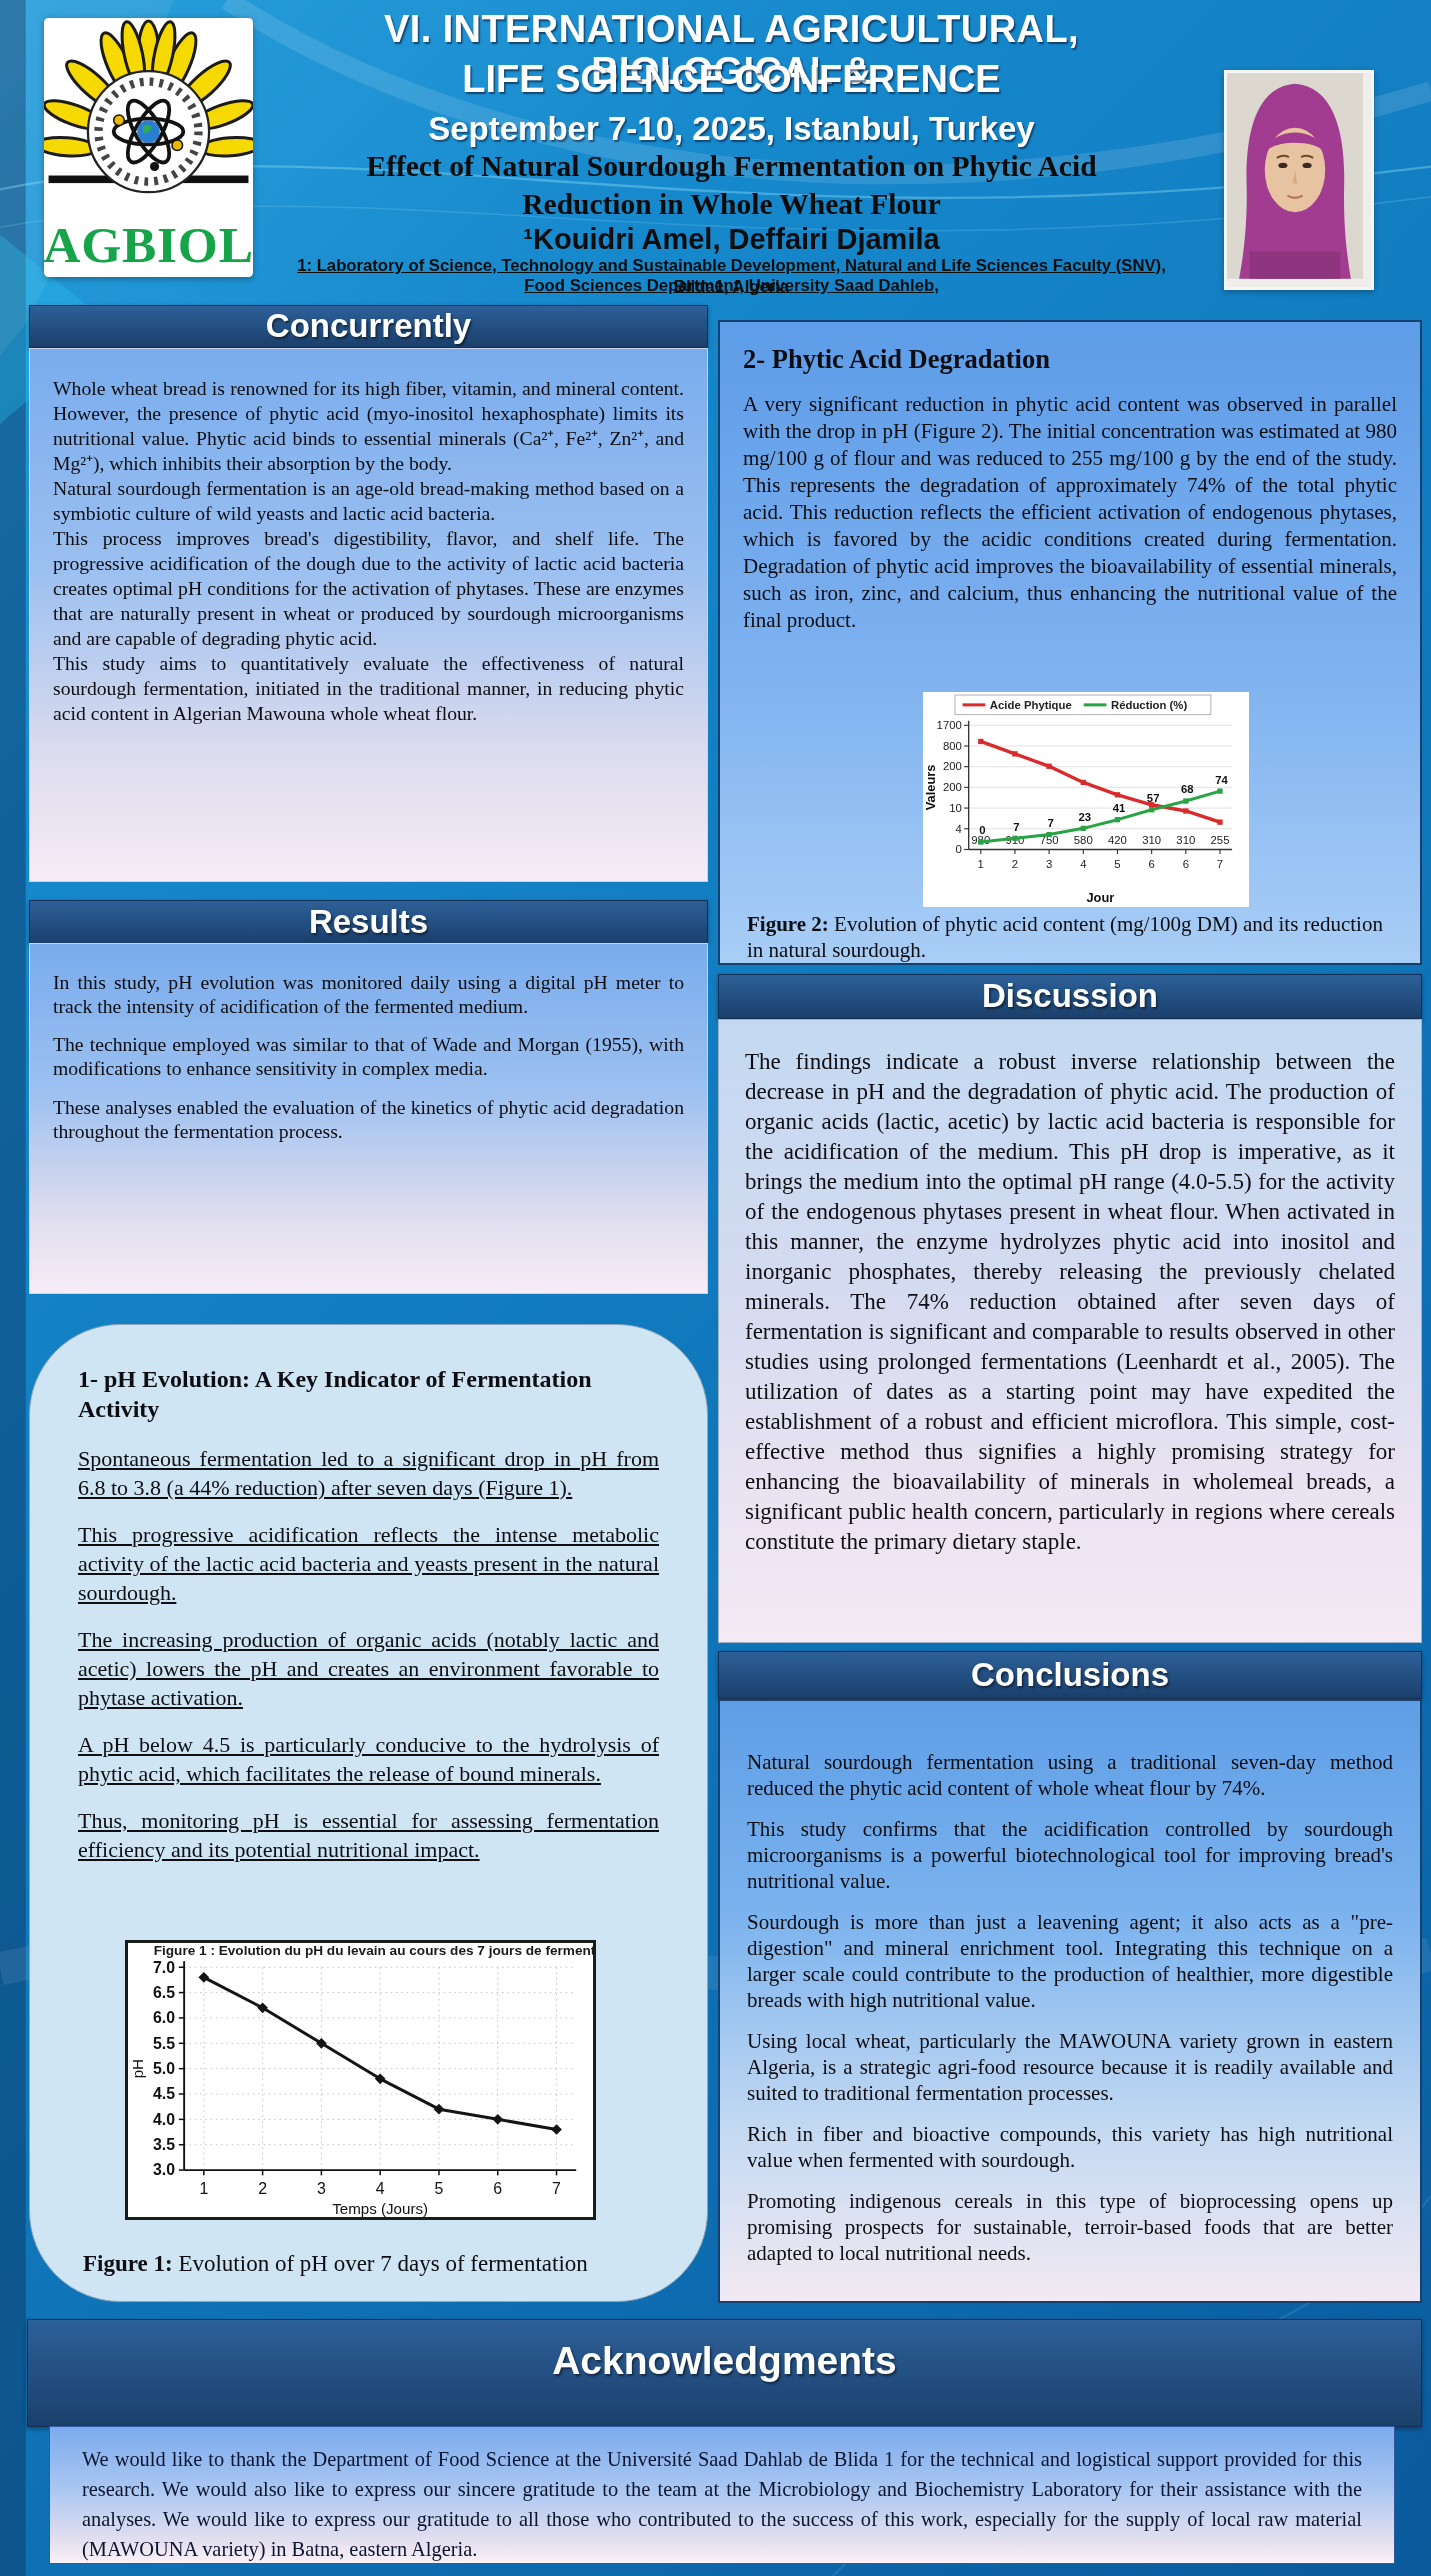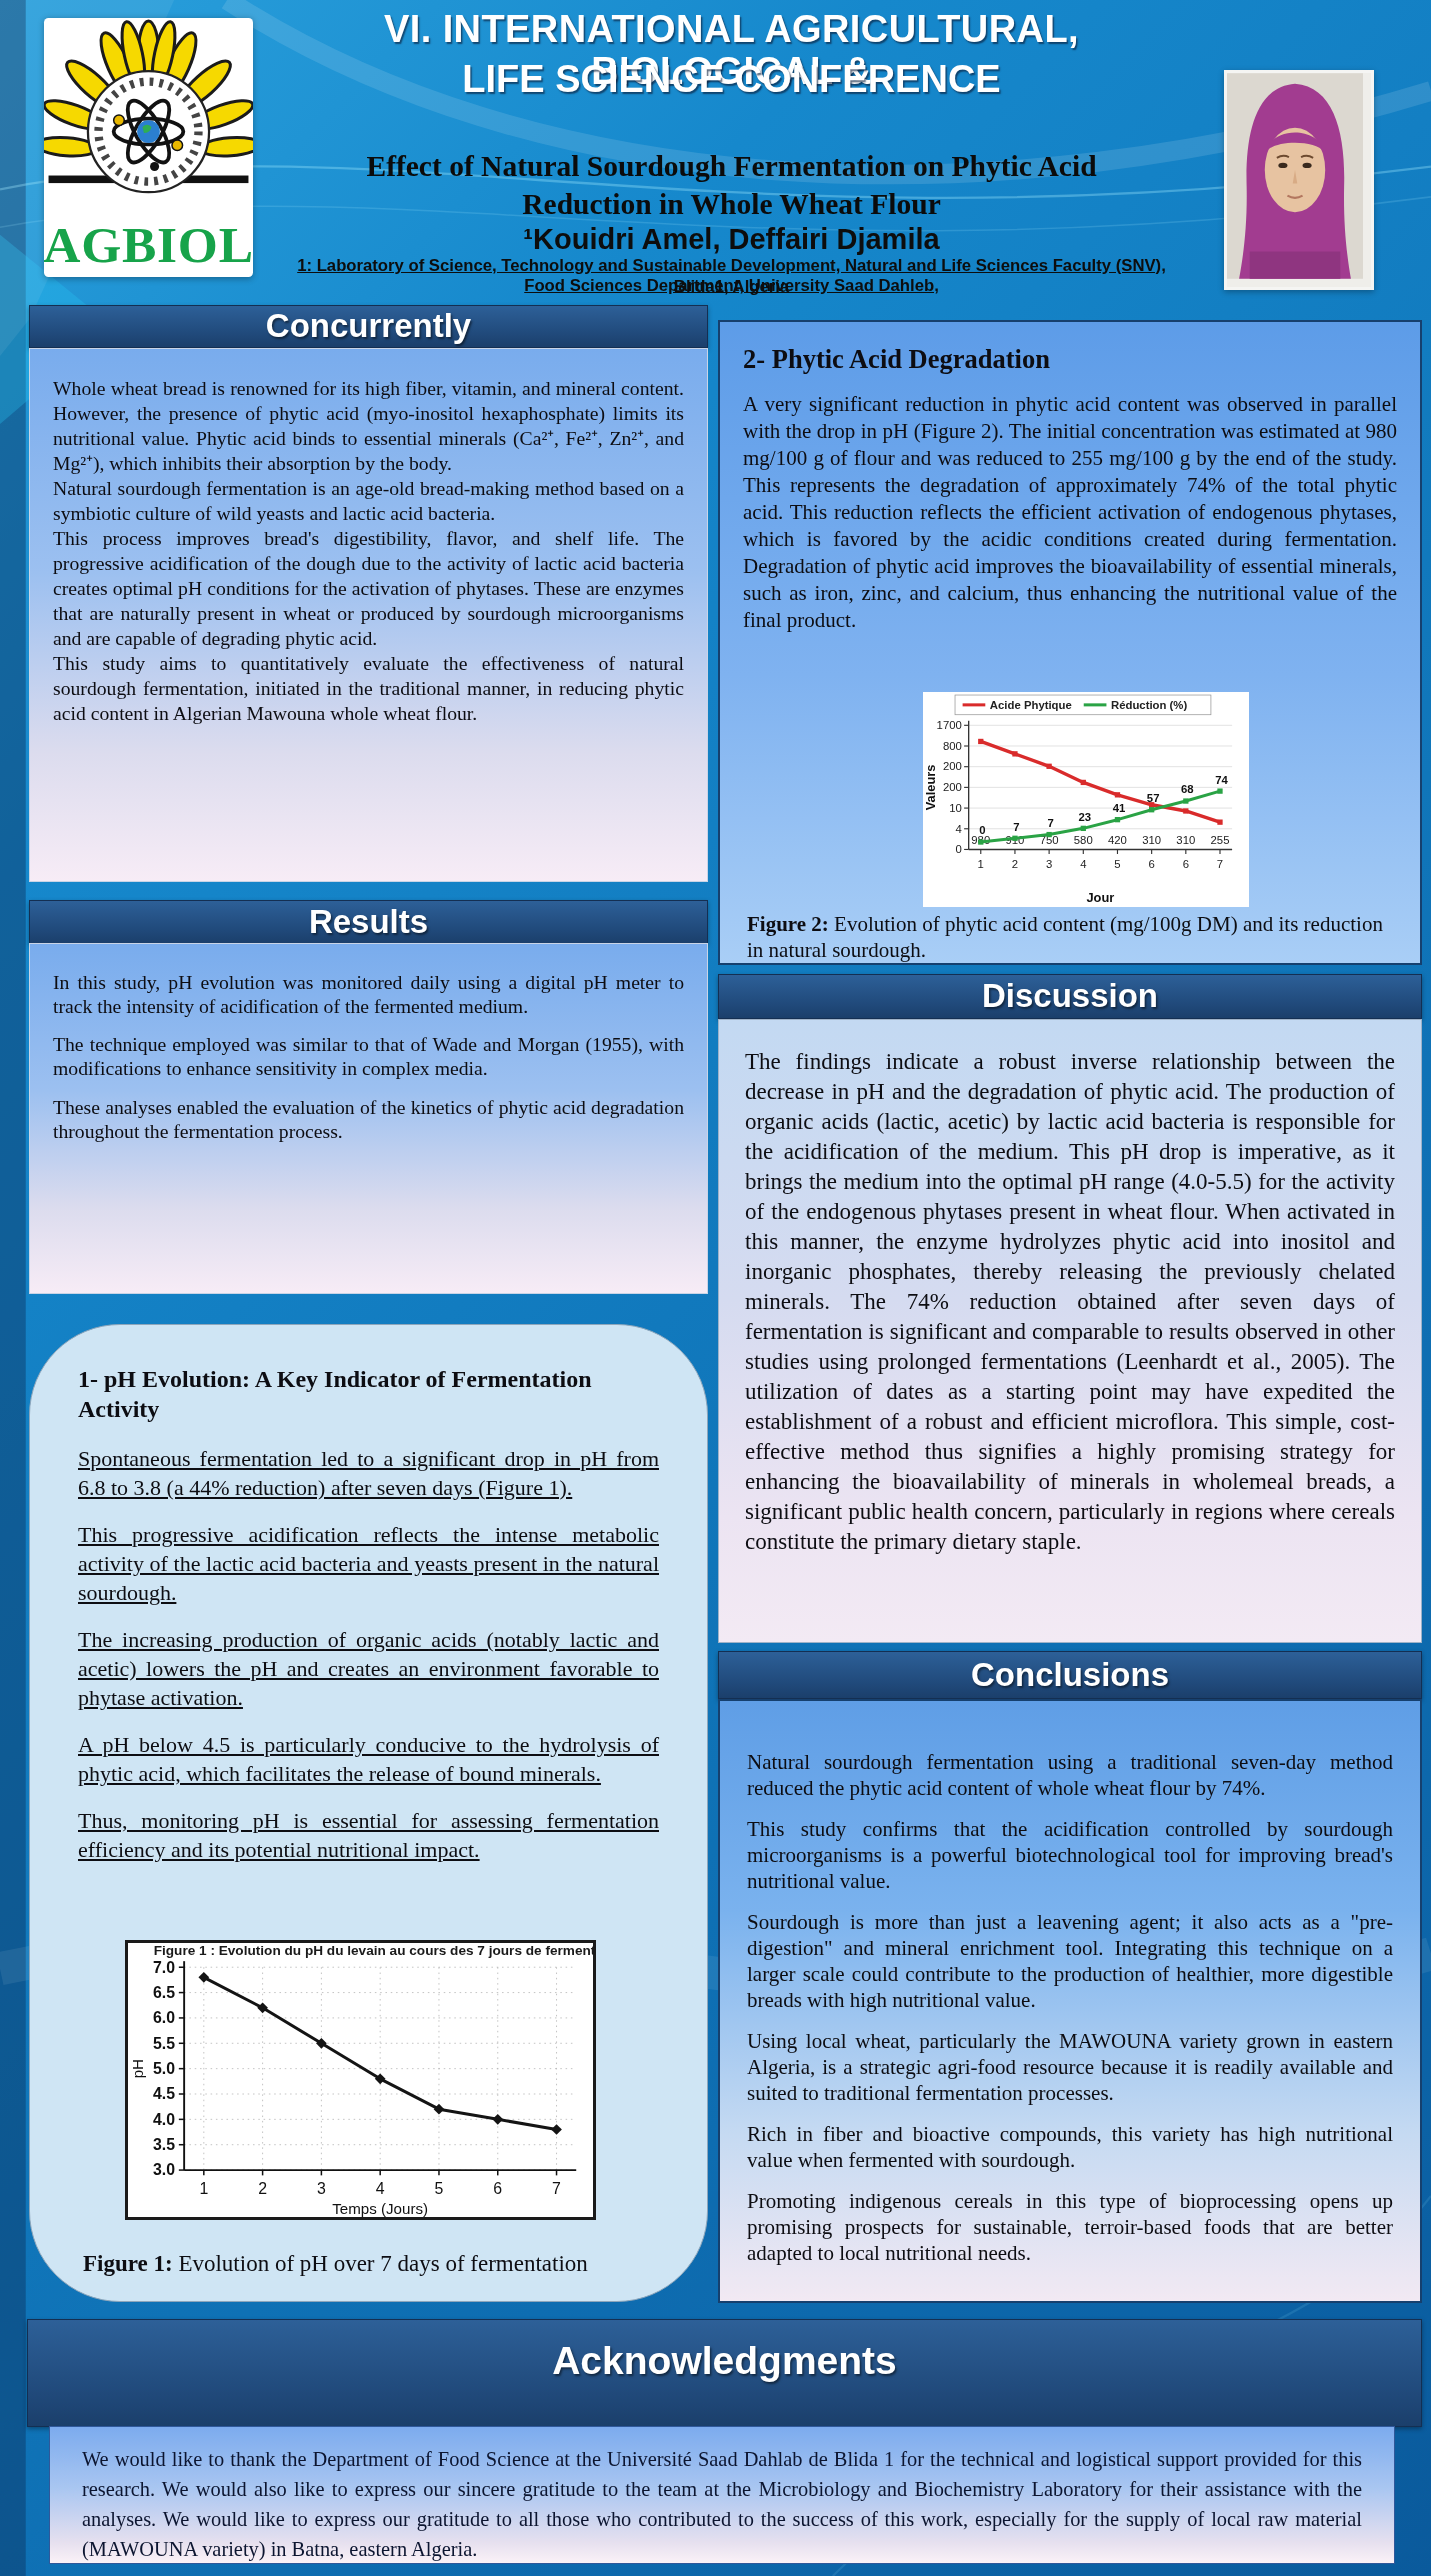--- a/index.html
+++ b/index.html
@@ -102,20 +102,21 @@
       <circle cx="99" cy="135" r="7" fill="#e8b800" stroke="#111" stroke-width="2"></circle>
       <circle cx="176" cy="168" r="7" fill="#e8b800" stroke="#111" stroke-width="2"></circle>
       <circle cx="146" cy="196" r="6" fill="#111"></circle>
       <text x="138" y="322" text-anchor="middle" font-size="68" font-weight="bold" fill="#17a34a" style="font-family:'Liberation Serif',serif;letter-spacing:1px">AGBIOL</text>
     </svg>
   </div>
 
   <div class="header-center">
     <div class="hline conf1">VI. INTERNATIONAL AGRICULTURAL, BIOLOGICAL &amp;</div>
     <div class="hline conf2">LIFE SCIENCE CONFERENCE</div>
+    <div class="hline dates">September 7-10, 2025, Istanbul, Turkey</div>
     <div class="hline pt1">Effect of Natural Sourdough Fermentation on Phytic Acid</div>
     <div class="hline pt2">Reduction in Whole Wheat Flour</div>
     <div class="hline auth">¹Kouidri Amel, Deffairi Djamila</div>
     <div class="hline affil1">1: Laboratory of Science, Technology and Sustainable Development, Natural and Life Sciences Faculty (SNV), Food Sciences Department, University Saad Dahleb,</div>
     <div class="hline affil2">Blida1, Algeria</div>
   </div>
 
   <div class="photo-box">
     <svg width="136" height="206" viewBox="0 0 180 272">
       <rect x="0" y="0" width="180" height="272" fill="#dcd8d0"></rect>

